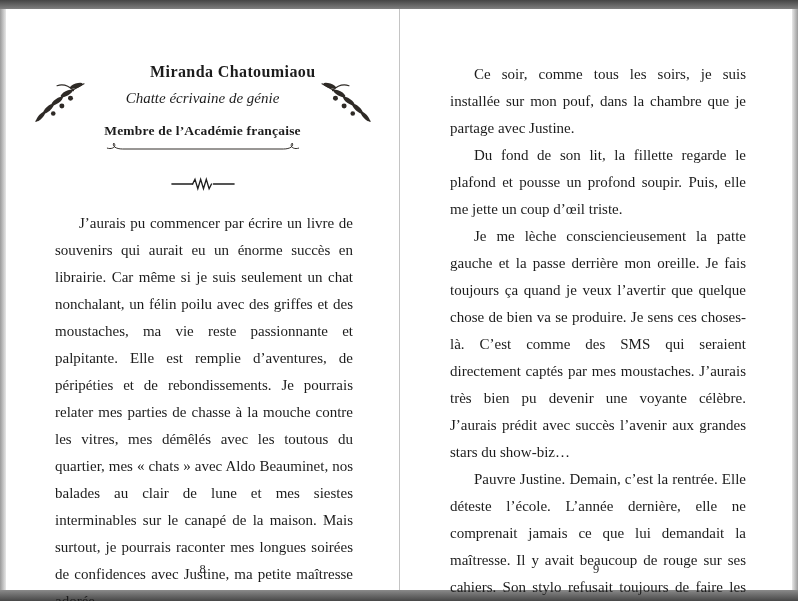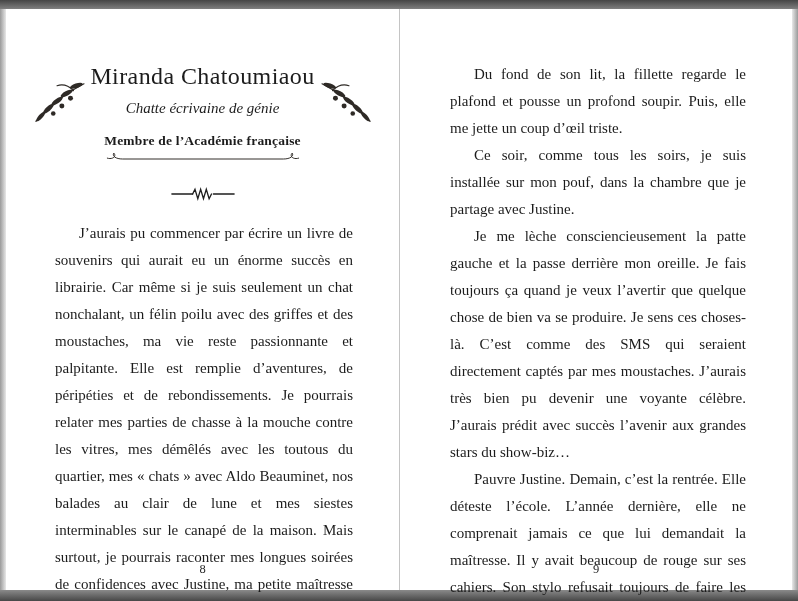--- a/index.html
+++ b/index.html
@@ -51,24 +51,25 @@
     align-items: flex-start;
   }
   .branch { flex: 0 0 auto; margin-top: 16px; }
   .branch.flip { transform: scaleX(-1); }
   .header-center {
     width: 226px;
     text-align: center;
     margin: 0 2px;
   }
   .chapter-title {
-    font-size: 24px;
-    font-weight: normal;
+    font-size: 16px;
+    font-weight: bold;
     letter-spacing: 0.4px;
     line-height: 1.15;
+    text-align: right;
   }
   .chapter-subtitle {
     font-style: italic;
     font-size: 15px;
     margin-top: 9px;
   }
   .chapter-membership {
     font-weight: bold;
     font-size: 13.5px;
     margin-top: 16px;
@@ -182,22 +183,22 @@
       <p>J’aurais pu commencer par écrire un livre de souvenirs qui aurait eu un énorme succès en librairie. Car même si je suis seulement un chat nonchalant, un félin poilu avec des griffes et des moustaches, ma vie reste passionnante et palpitante. Elle est remplie d’aventures, de péripéties et de rebondissements. Je pourrais relater mes parties de chasse à la mouche contre les vitres, mes démêlés avec les toutous du quartier, mes « chats » avec Aldo Beauminet, nos balades au clair de lune et mes siestes interminables sur le canapé de la maison. Mais surtout, je pourrais raconter mes longues soirées de confidences avec Justine, ma petite maîtresse adorée…</p>
 
     </div>
 
     <div class="page-number">8</div>
   </div>
 
   <div class="page page-right">
 
     <div class="body-text">
+      <p>Ce soir, comme tous les soirs, je suis installée sur mon pouf, dans la chambre que je partage avec Justine.</p>
       <p>Du fond de son lit, la fillette regarde le plafond et pousse un profond soupir. Puis, elle me jette un coup d’œil triste.</p>
-      <p>Ce soir, comme tous les soirs, je suis installée sur mon pouf, dans la chambre que je partage avec Justine.</p>
       <p>Je me lèche consciencieusement la patte gauche et la passe derrière mon oreille. Je fais toujours ça quand je veux l’avertir que quelque chose de bien va se produire. Je sens ces choses-là. C’est comme des SMS qui seraient directement captés par mes moustaches. J’aurais très bien pu devenir une voyante célèbre. J’aurais prédit avec succès l’avenir aux grandes stars du show-biz…</p>
       <p>Pauvre Justine. Demain, c’est la rentrée. Elle déteste l’école. L’année dernière, elle ne comprenait jamais ce que lui demandait la maîtresse. Il y avait beaucoup de rouge sur ses cahiers. Son stylo refusait toujours de faire les jolies boucles, l’arrondi des ponts et les barres droites qu’elle s’appliquait pourtant consciencieusement à tracer. Son écriture,</p>
     </div>
 
     <div class="page-number">9</div>
   </div>
 
 </div>
 
 </body></html>

